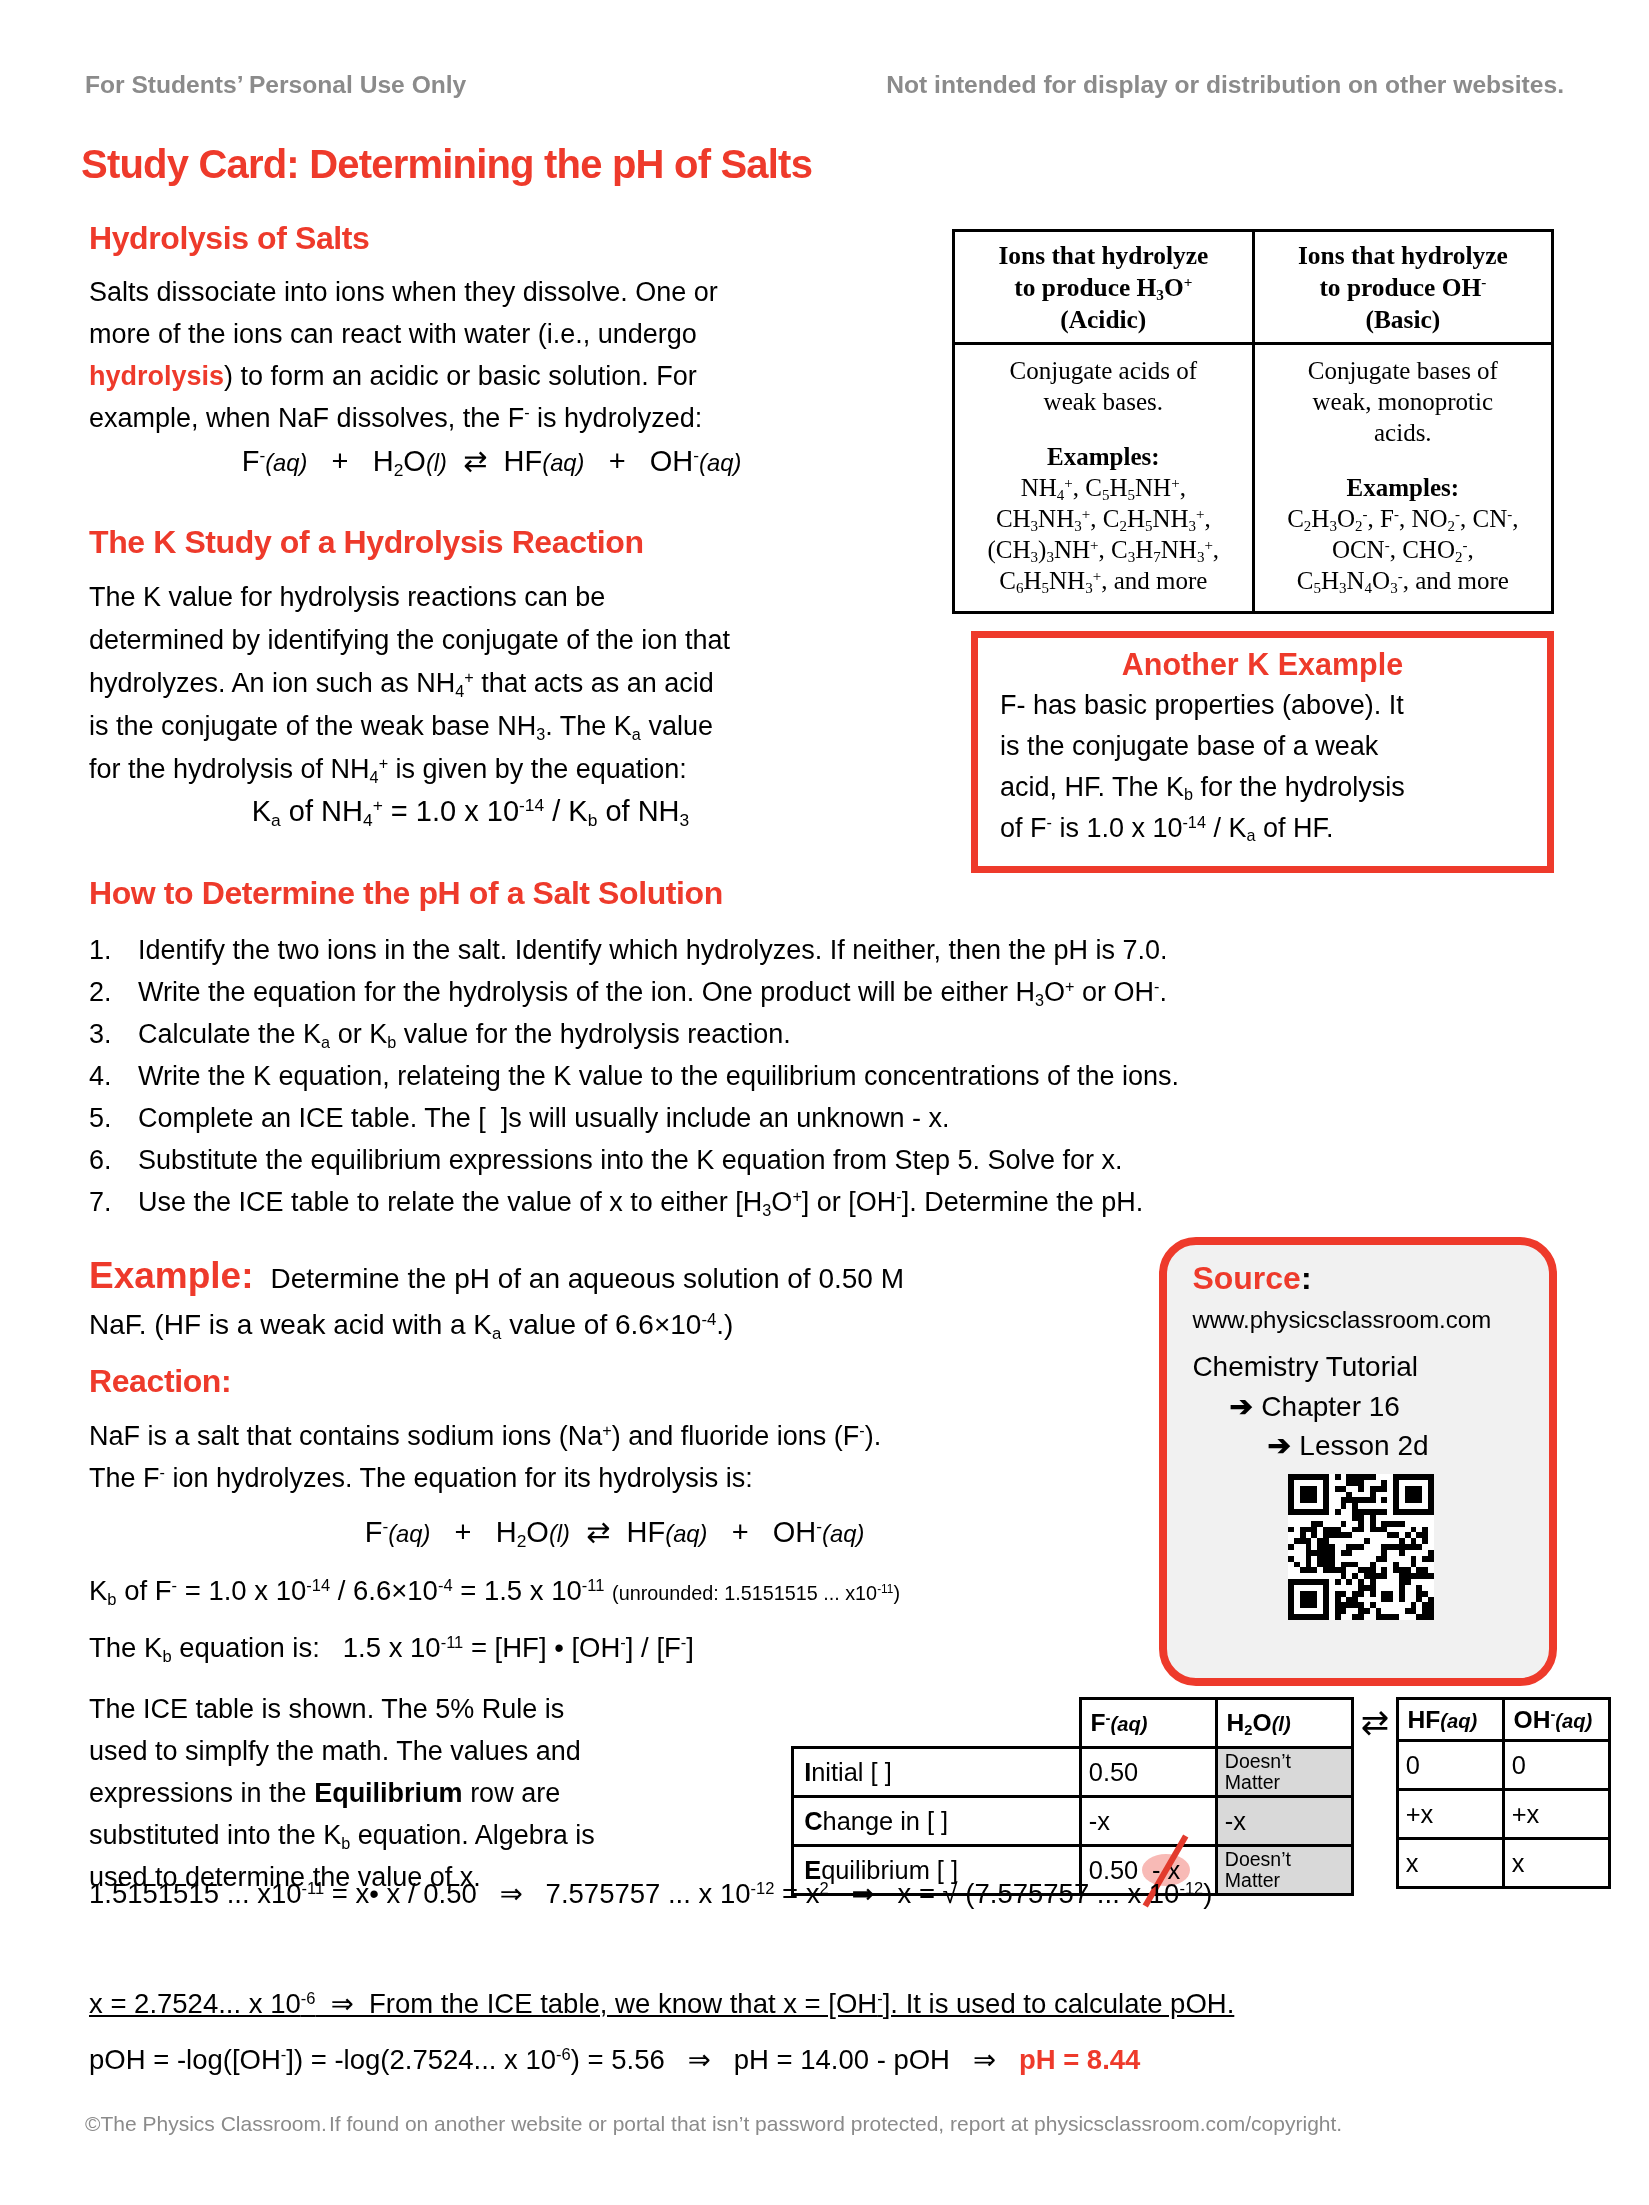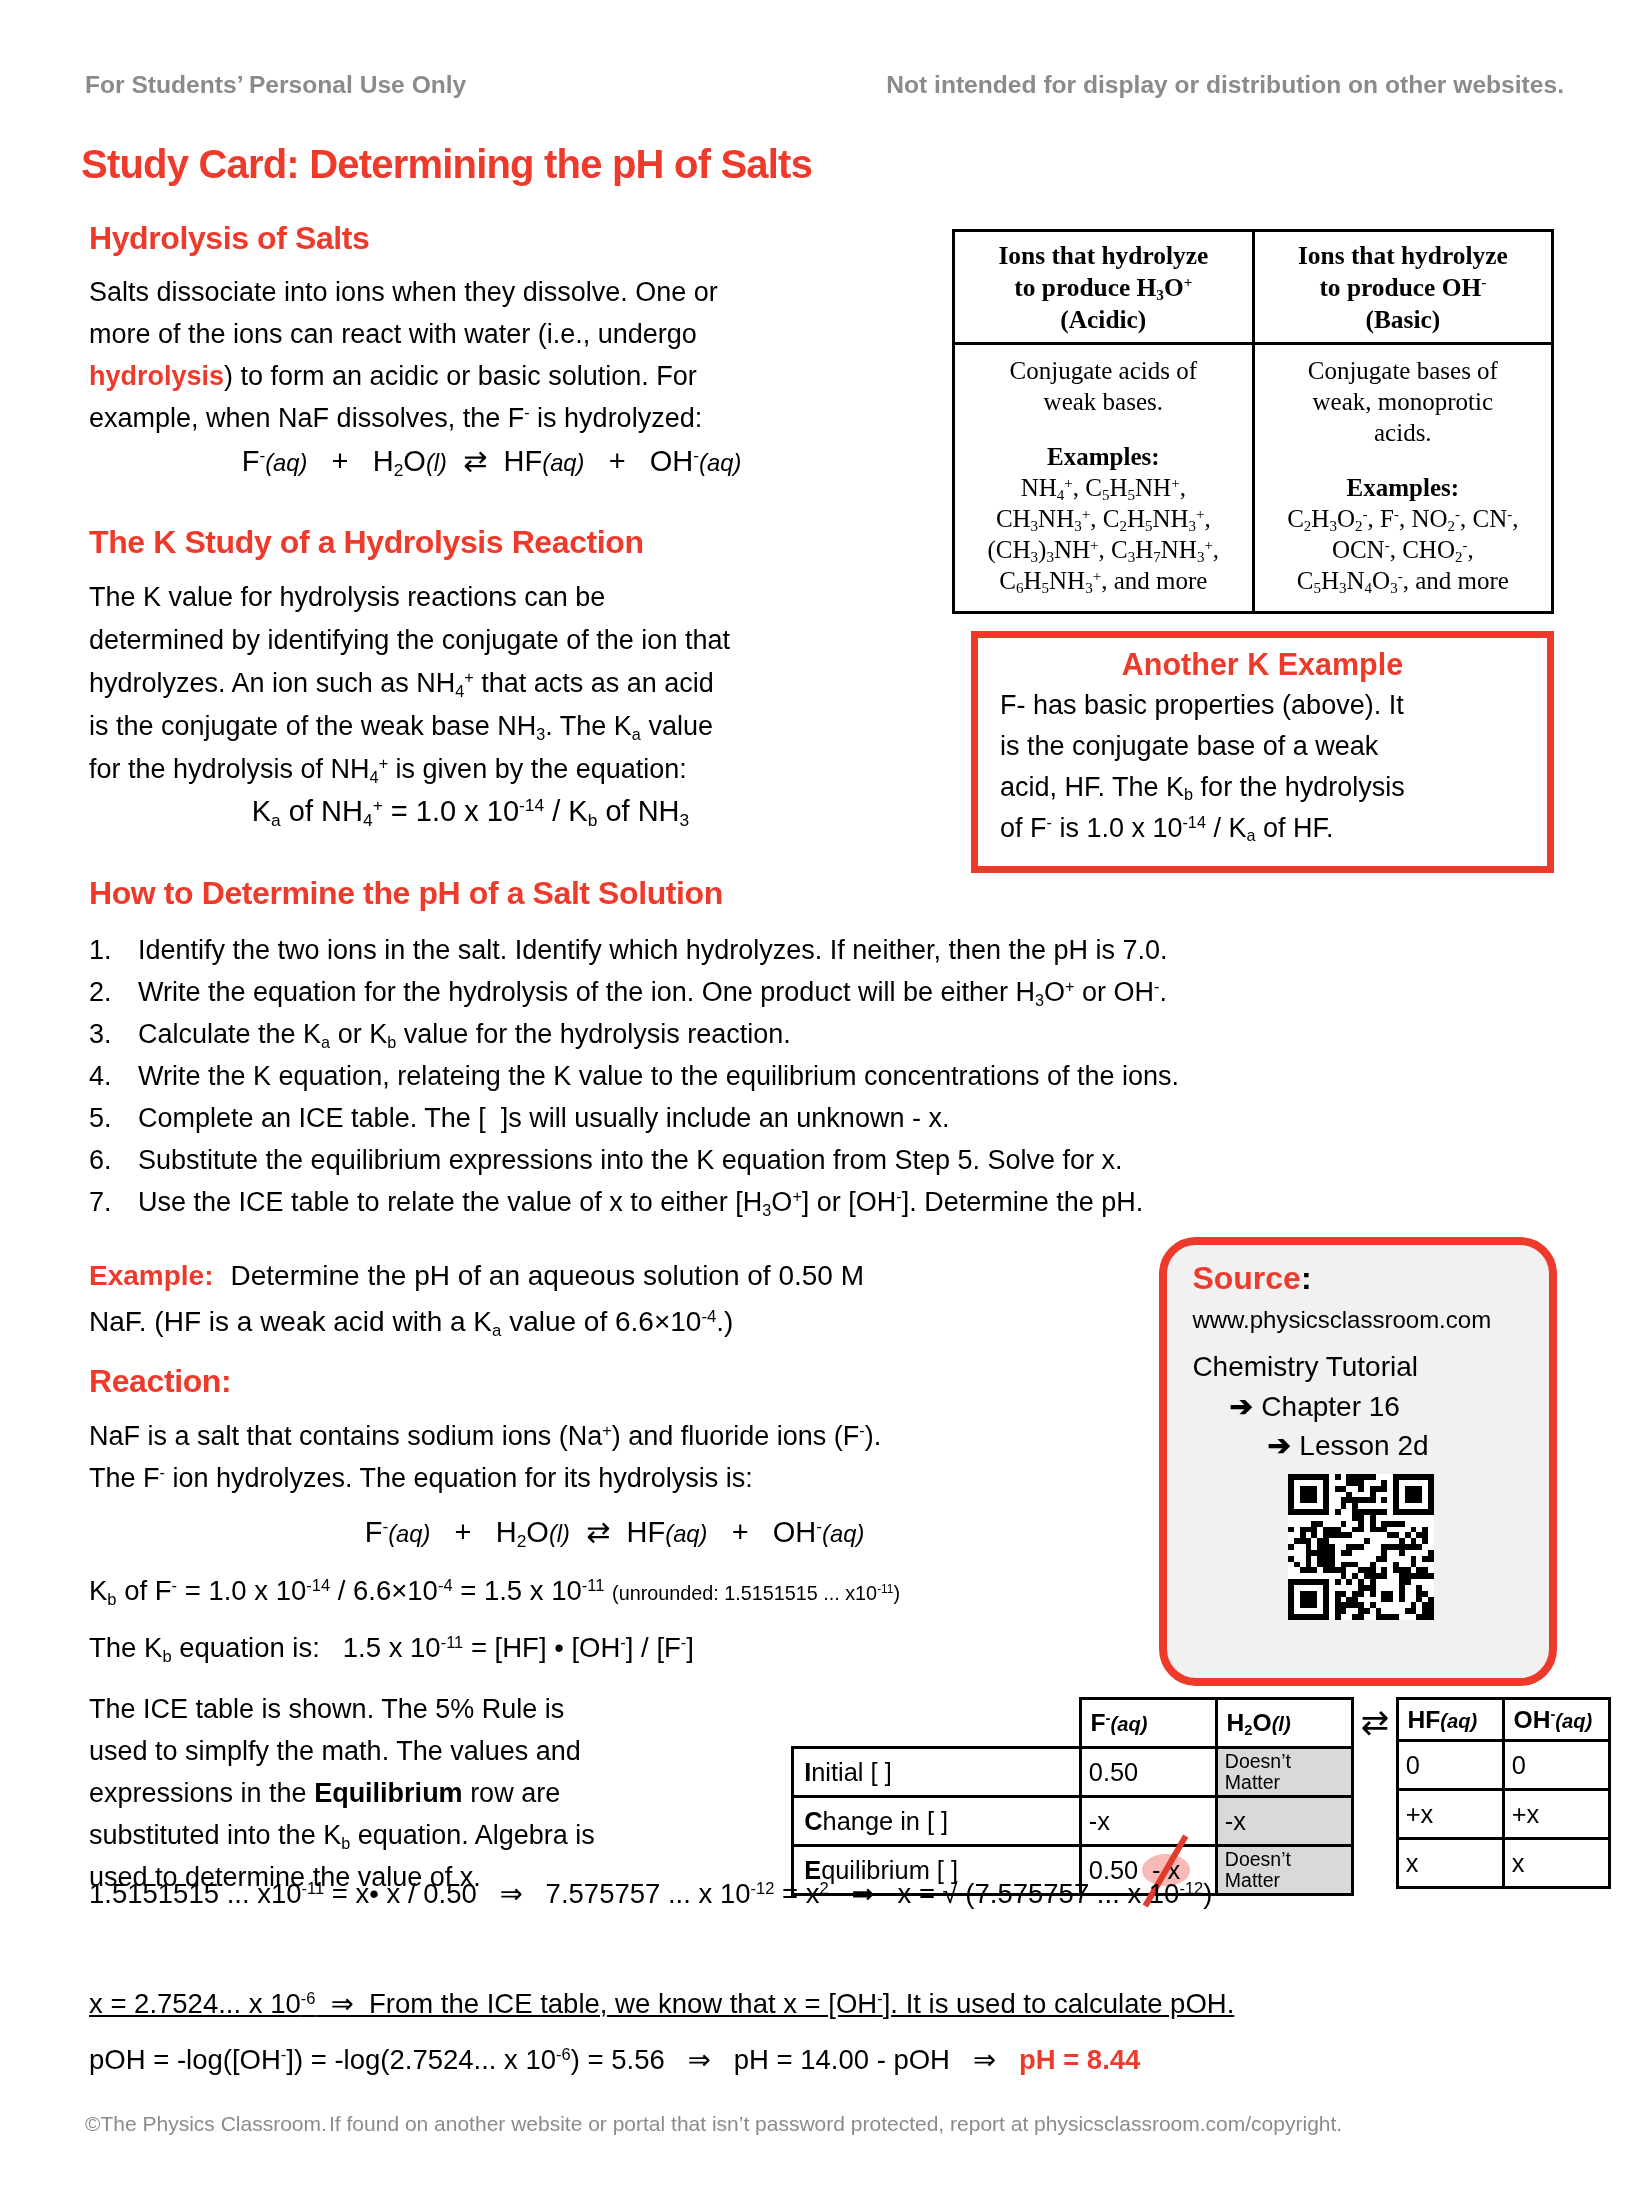--- a/index.html
+++ b/index.html
@@ -54,21 +54,21 @@
   .kbox-title{margin-top:8.5px;text-align:center;font-size:30.5px;font-weight:bold;color:var(--red);}
   .kbox-body{margin:3.4px 17px 0 22px;font-size:27px;line-height:41px;}
 
   
   .steps{position:absolute;left:89px;top:929px;width:1534px;}
   .step{display:flex;font-size:27px;line-height:42px;}
   .step .n{flex:none;width:49px;}
 
   
   .example{position:absolute;left:89px;top:1253px;width:1076px;font-size:28px;line-height:46px;}
-  .exlbl{font-size:28px;font-weight:bold;color:var(--red);margin-right:17px;}
+  .exlbl{font-size:37px;font-weight:bold;color:var(--red);margin-right:17px;}
 
   
   .srcbox{position:absolute;left:1159px;top:1237px;width:398px;height:449px;border:8.5px solid var(--red);border-radius:37px;background:#f1f1f1;padding:15.3px 20.3px 0 25.4px;}
   .src-title{font-size:32px;font-weight:bold;}
   .src-title .w{color:var(--red);}
   .src-url{font-size:24px;margin-top:8.5px;}
   .src-line{font-size:28px;margin-top:6.8px;}
   .src-t{margin-top:17px;}
   .ind1{margin-left:37px;}
   .ind2{margin-left:75px;}

